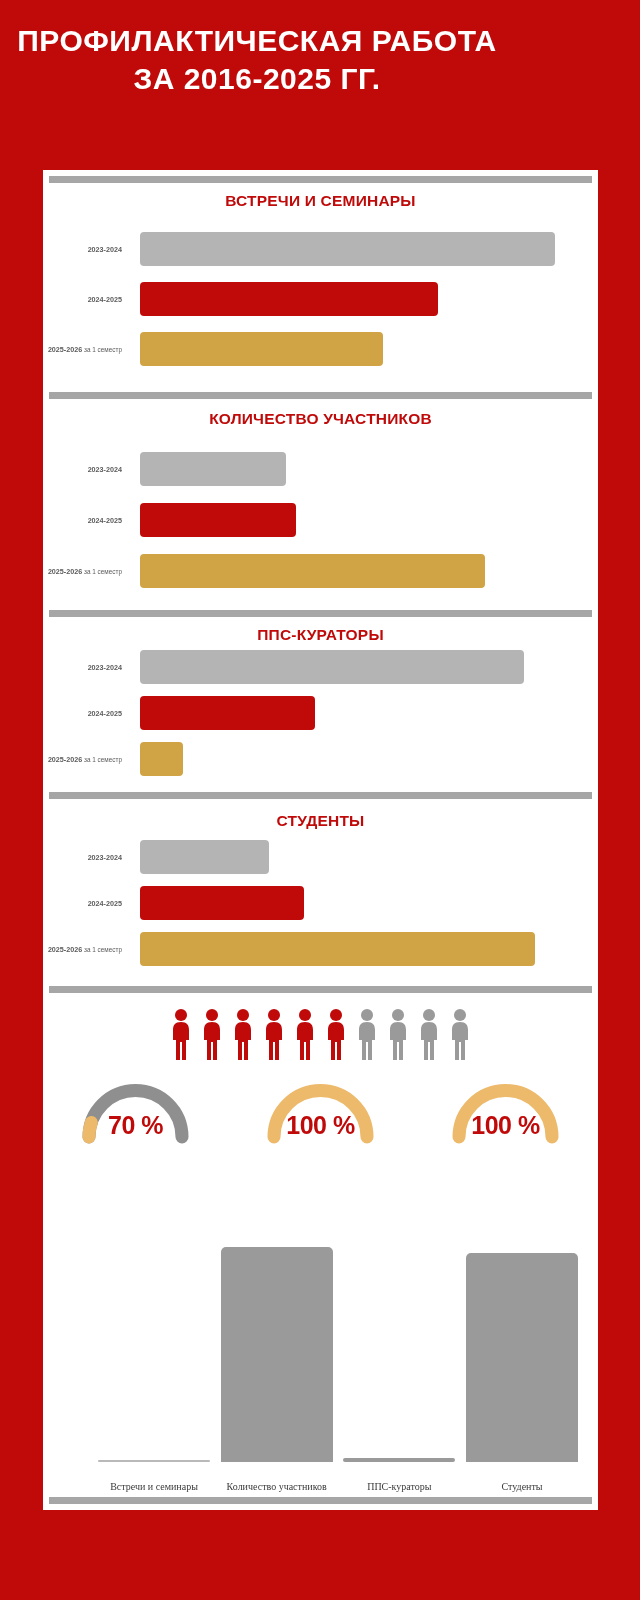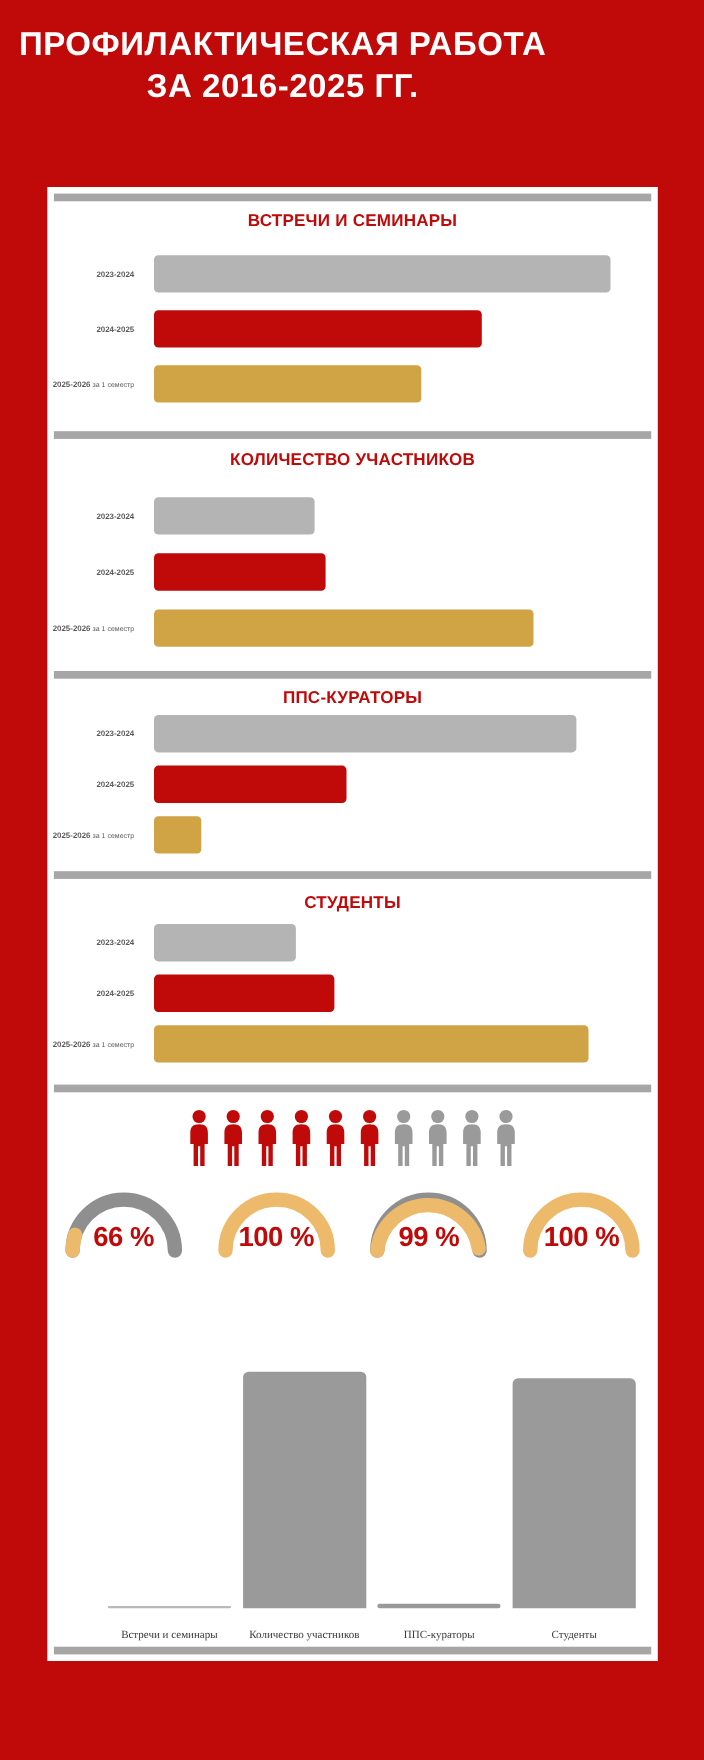--- a/index.html
+++ b/index.html
@@ -291,37 +291,30 @@
         </svg>
     </div>
 
     <div class="gauges" style="top:905px">
 
       <div class="gauge">
         <svg width="125" height="70" viewBox="0 0 125 70">
           <path d="M16 62 A46.5 46.5 0 0 1 109 62" fill="none" stroke="#8f8f8f" stroke-width="13" stroke-linecap="round"></path>
           <path d="M16 62 A46.5 46.5 0 0 1 18.3 47.5" fill="none" stroke="#edb96a" stroke-width="13" stroke-linecap="round"></path>
         </svg>
-        <div class="gval">66 %</div>
+        <div class="gval">70 %</div>
       </div>
 
       <div class="gauge">
         <svg width="125" height="70" viewBox="0 0 125 70">
           <path d="M16 62 A46.5 46.5 0 0 1 109 62" fill="none" stroke="#edb96a" stroke-width="13" stroke-linecap="round"></path>
         </svg>
         <div class="gval">100 %</div>
       </div>
 
-      <div class="gauge">
-        <svg width="125" height="70" viewBox="0 0 125 70">
-          <path d="M16 62 A46.5 46.5 0 0 1 109 62" fill="none" stroke="#8f8f8f" stroke-width="13" stroke-linecap="round"></path>
-          <path d="M16 62 A46.5 46.5 0 0 1 108.2 60" fill="none" stroke="#edb96a" stroke-width="13" stroke-linecap="round"></path>
-        </svg>
-        <div class="gval">99 %</div>
-      </div>
 
       <div class="gauge">
         <svg width="125" height="70" viewBox="0 0 125 70">
           <path d="M16 62 A46.5 46.5 0 0 1 109 62" fill="none" stroke="#edb96a" stroke-width="13" stroke-linecap="round"></path>
         </svg>
         <div class="gval">100 %</div>
       </div>
 
     </div>
 

